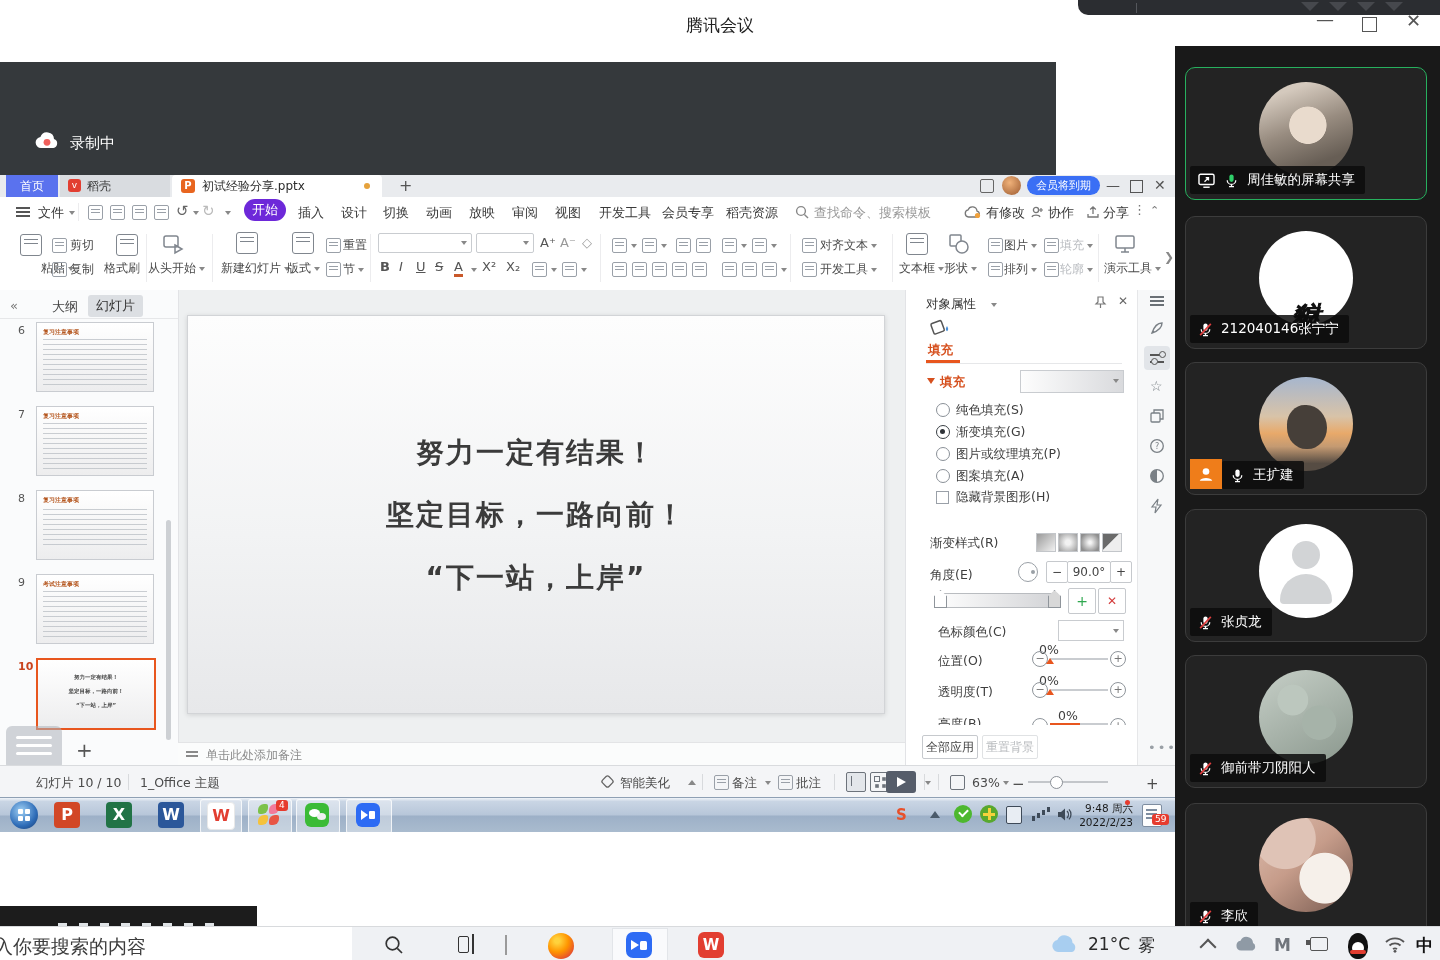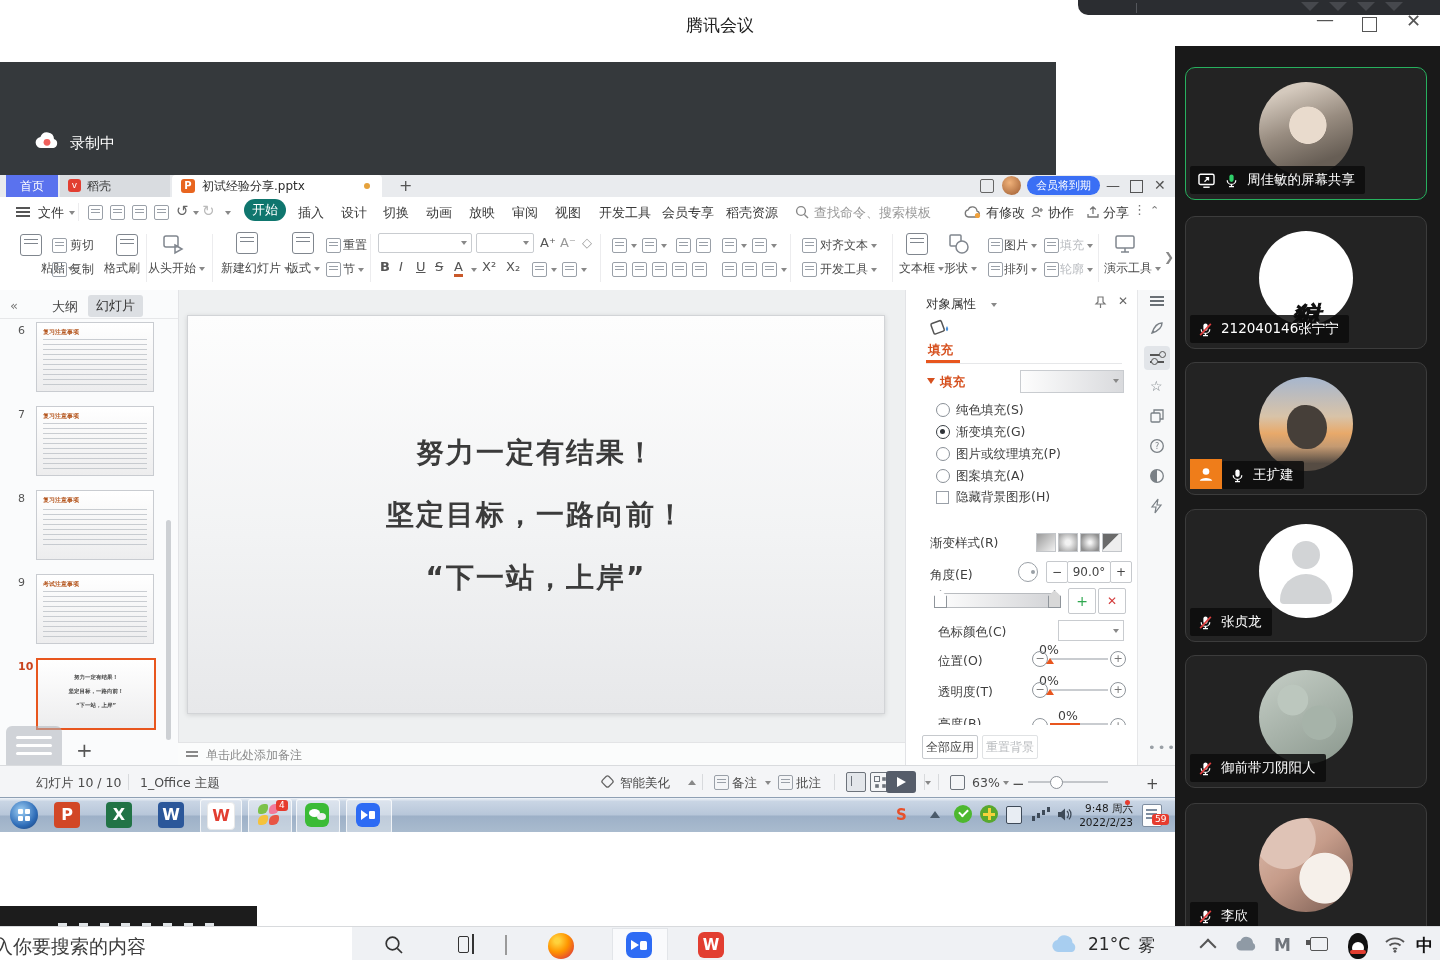--- a/index.html
+++ b/index.html
@@ -16,21 +16,21 @@
   
   .share-head{left:0;top:46px;width:1056px;height:129px;background:#35393c;margin-top:16px;}
   .rec-label{color:#fff;font-size:15px;}
   
   .tabstrip{left:0;top:175px;width:1175px;height:22px;background:#e9ebee;}
   .tab-home{left:6px;top:0;width:52px;height:22px;background:#5a72ee;color:#fff;text-align:center;line-height:22px;font-size:12px;}
   .tab-docer{left:60px;top:0;width:110px;height:22px;background:#d9dce0;color:#333;font-size:12px;line-height:22px;}
   .tab-doc{left:172px;top:0;width:210px;height:22px;background:#fff;border-radius:4px 4px 0 0;font-size:12px;line-height:22px;color:#2b2b2b;}
   .menurow{left:0;top:197px;width:1175px;height:31px;background:#fff;}
   .mi{position:absolute;top:7px;font-size:13px;color:#3a3a3a;}
-  .pill-start{left:244px;top:2px;width:42px;height:22px;background:#0f766e;border-radius:12px;color:#fff;text-align:center;line-height:22px;font-size:13px;}
+  .pill-start{left:244px;top:2px;width:42px;height:22px;background:#6d28d9;border-radius:12px;color:#fff;text-align:center;line-height:22px;font-size:13px;}
   .member-pill{background:#3a6ff5;color:#fff;border-radius:10px;font-size:11px;line-height:19px;padding:0 9px;}
   
   .ribbon{left:0;top:228px;width:1175px;height:62px;background:#fff;border-bottom:1px solid #e2e3e6;}
   .rlab{position:absolute;font-size:12px;color:#4a4a4a;}
   .rdiv{position:absolute;top:6px;width:1px;height:48px;background:#ececee;}
   .gi{position:absolute;width:13px;height:13px;border:1px solid #9aa0a8;border-radius:2px;}
   .gi::after{content:"";position:absolute;left:2px;right:2px;top:3px;border-top:1px solid #9aa0a8;box-shadow:0 3px 0 #9aa0a8;}
   .bgi{position:absolute;width:20px;height:20px;border:1.4px solid #80868e;border-radius:3px;}
   .bgi::after{content:"";position:absolute;left:3px;right:3px;top:4px;border-top:1.4px solid #80868e;box-shadow:0 4px 0 #80868e;}
   .cv{display:inline-block;width:0;height:0;border-left:3.5px solid transparent;border-right:3.5px solid transparent;border-top:4px solid #888;vertical-align:middle;margin-left:3px;}

